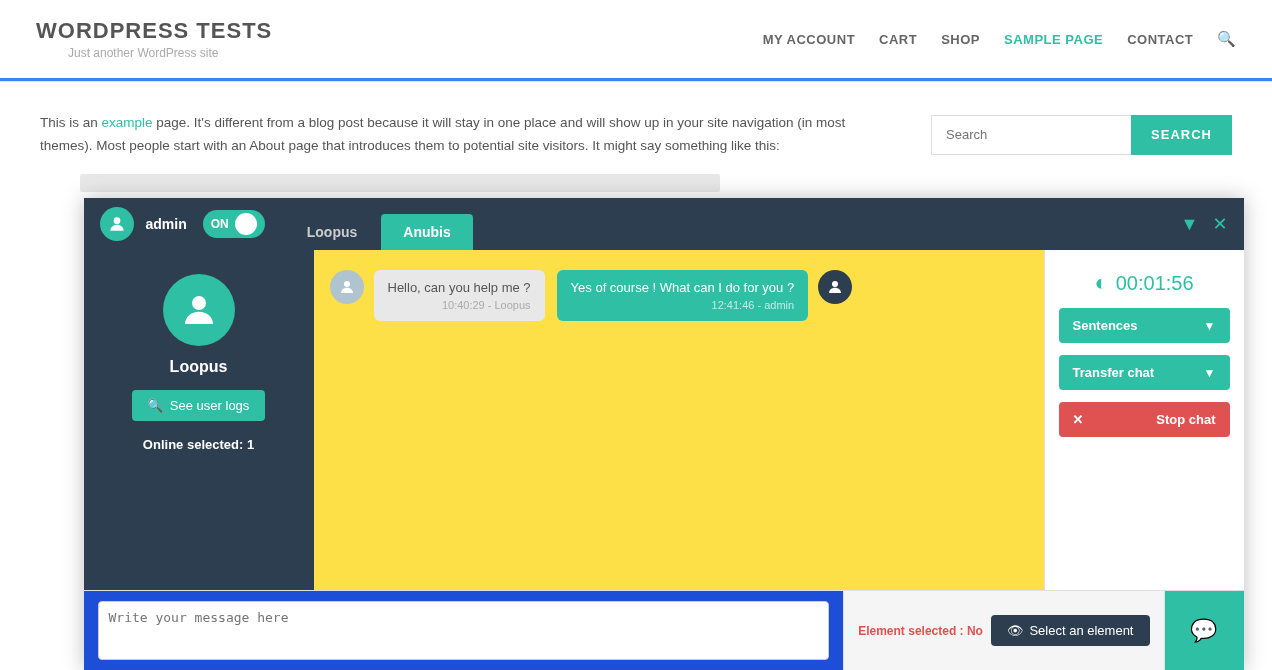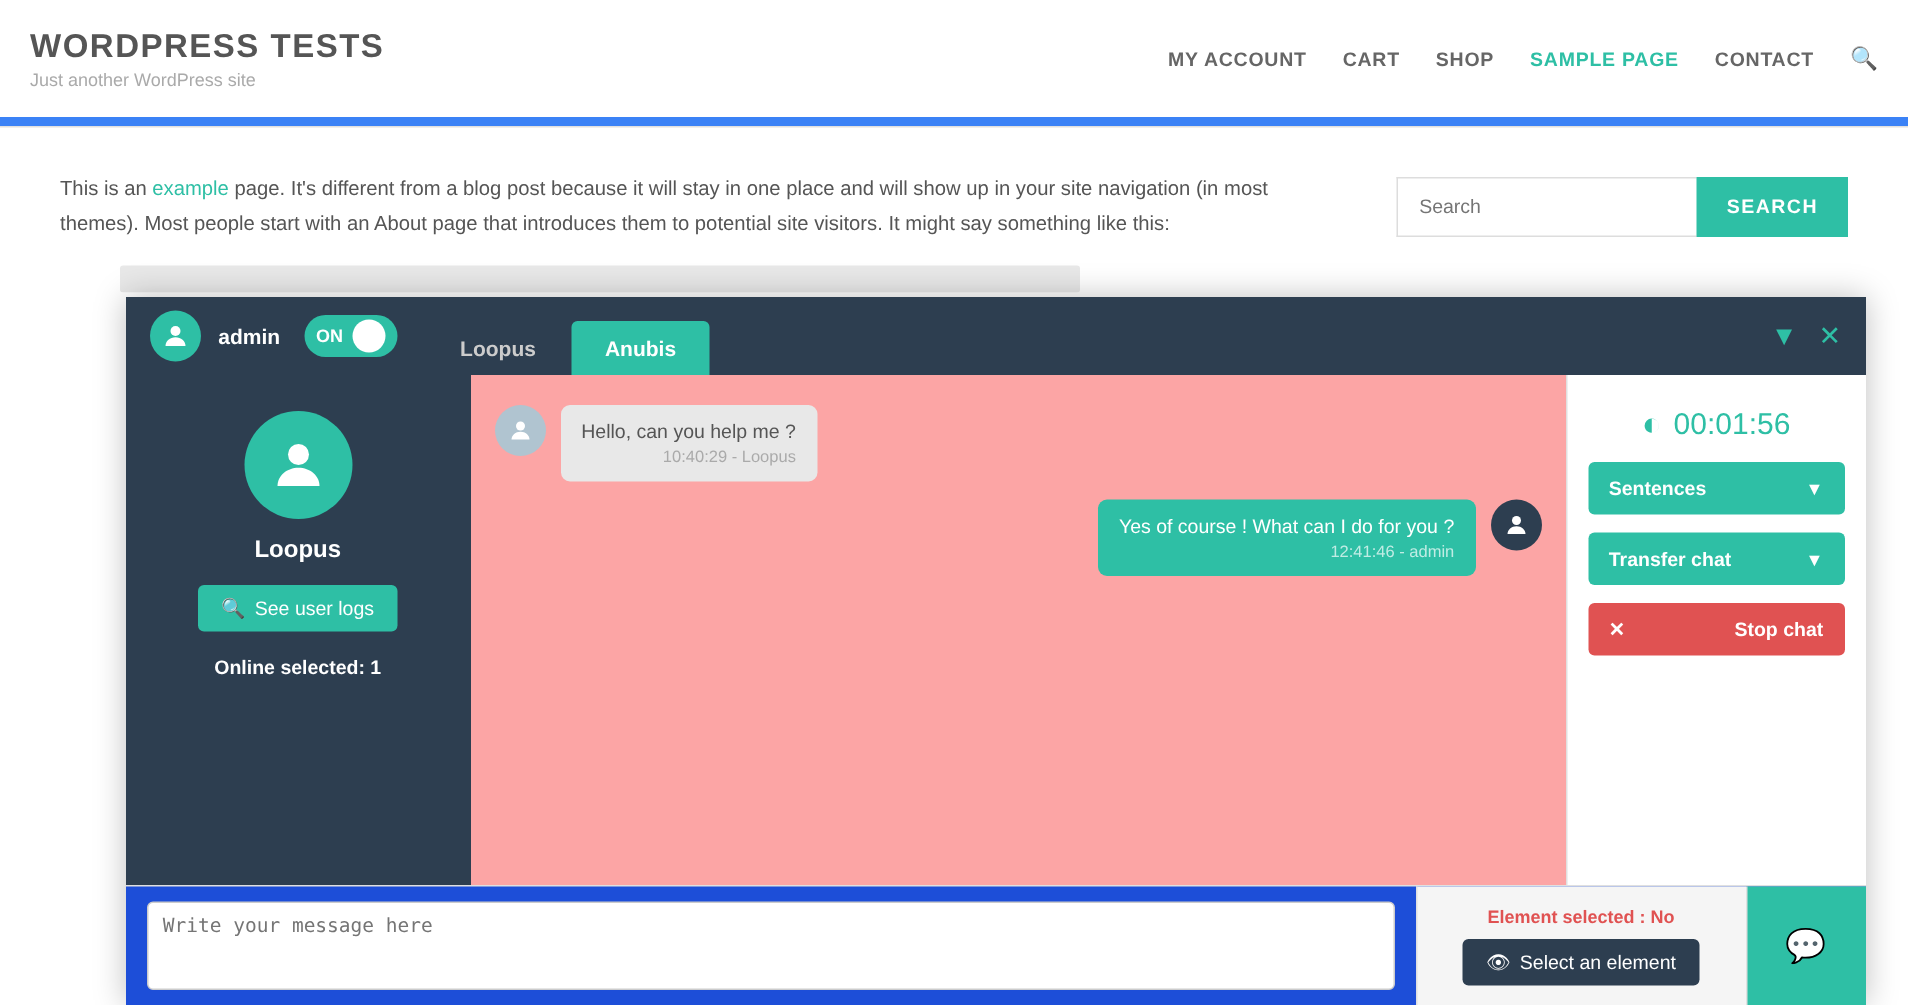--- a/index.html
+++ b/index.html
@@ -3,35 +3,36 @@
   <meta charset="utf-8">
   <style>
     * { margin: 0; padding: 0; box-sizing: border-box; }
     body { font-family: Arial, sans-serif; background: #fff; color: #333; font-size: 14px; overflow: hidden; }
 
     
     .header {
       display: flex;
       align-items: center;
       justify-content: space-between;
-      padding: 18px 20px;
-      border-bottom: 6px solid #3b82f6;
+      padding: 18px 36px;
+      border-bottom: 3px solid #3b82f6;
       background: #fff;
     }
     .header-logo { }
     .header-logo-title {
       font-size: 22px;
       font-weight: bold;
       color: #555;
       letter-spacing: 1px;
     }
     .header-logo-sub {
       font-size: 12px;
       color: #aaa;
       margin-top: 2px;
+      margin-left: 32px;
     }
     .header-nav {
       display: flex;
       align-items: center;
       gap: 24px;
     }
     .nav-item {
       font-size: 13px;
       color: #666;
       text-decoration: none;
@@ -244,24 +245,24 @@
     .sidebar-operators span {
       color: #fff;
       font-weight: bold;
     }
 
     
     .chat-messages {
       flex: 1;
       padding: 20px 16px;
       display: flex;
-      flex-direction: column;
+      flex-direction: row;
       gap: 12px;
       overflow-y: auto;
-      background: #fca5a5;
+      background: #fde047;
     }
     .msg-incoming {
       display: flex;
       align-items: flex-start;
       gap: 10px;
     }
     .msg-avatar {
       width: 34px;
       height: 34px;
       background: #b0c4d0;
@@ -383,21 +384,21 @@
       border: 1px solid #ccc;
       border-radius: 4px;
       padding: 8px 10px;
       font-size: 13px;
       color: #999;
       resize: none;
       outline: none;
     }
     .chat-footer-actions {
       display: flex;
-      flex-direction: column;
+      flex-direction: row;
       justify-content: center;
       align-items: center;
       background: #f5f5f5;
       border-left: 1px solid #e0e0e0;
       padding: 10px 14px;
       gap: 8px;
       min-width: 220px;
     }
     .element-selected-row {
       font-size: 12px;

